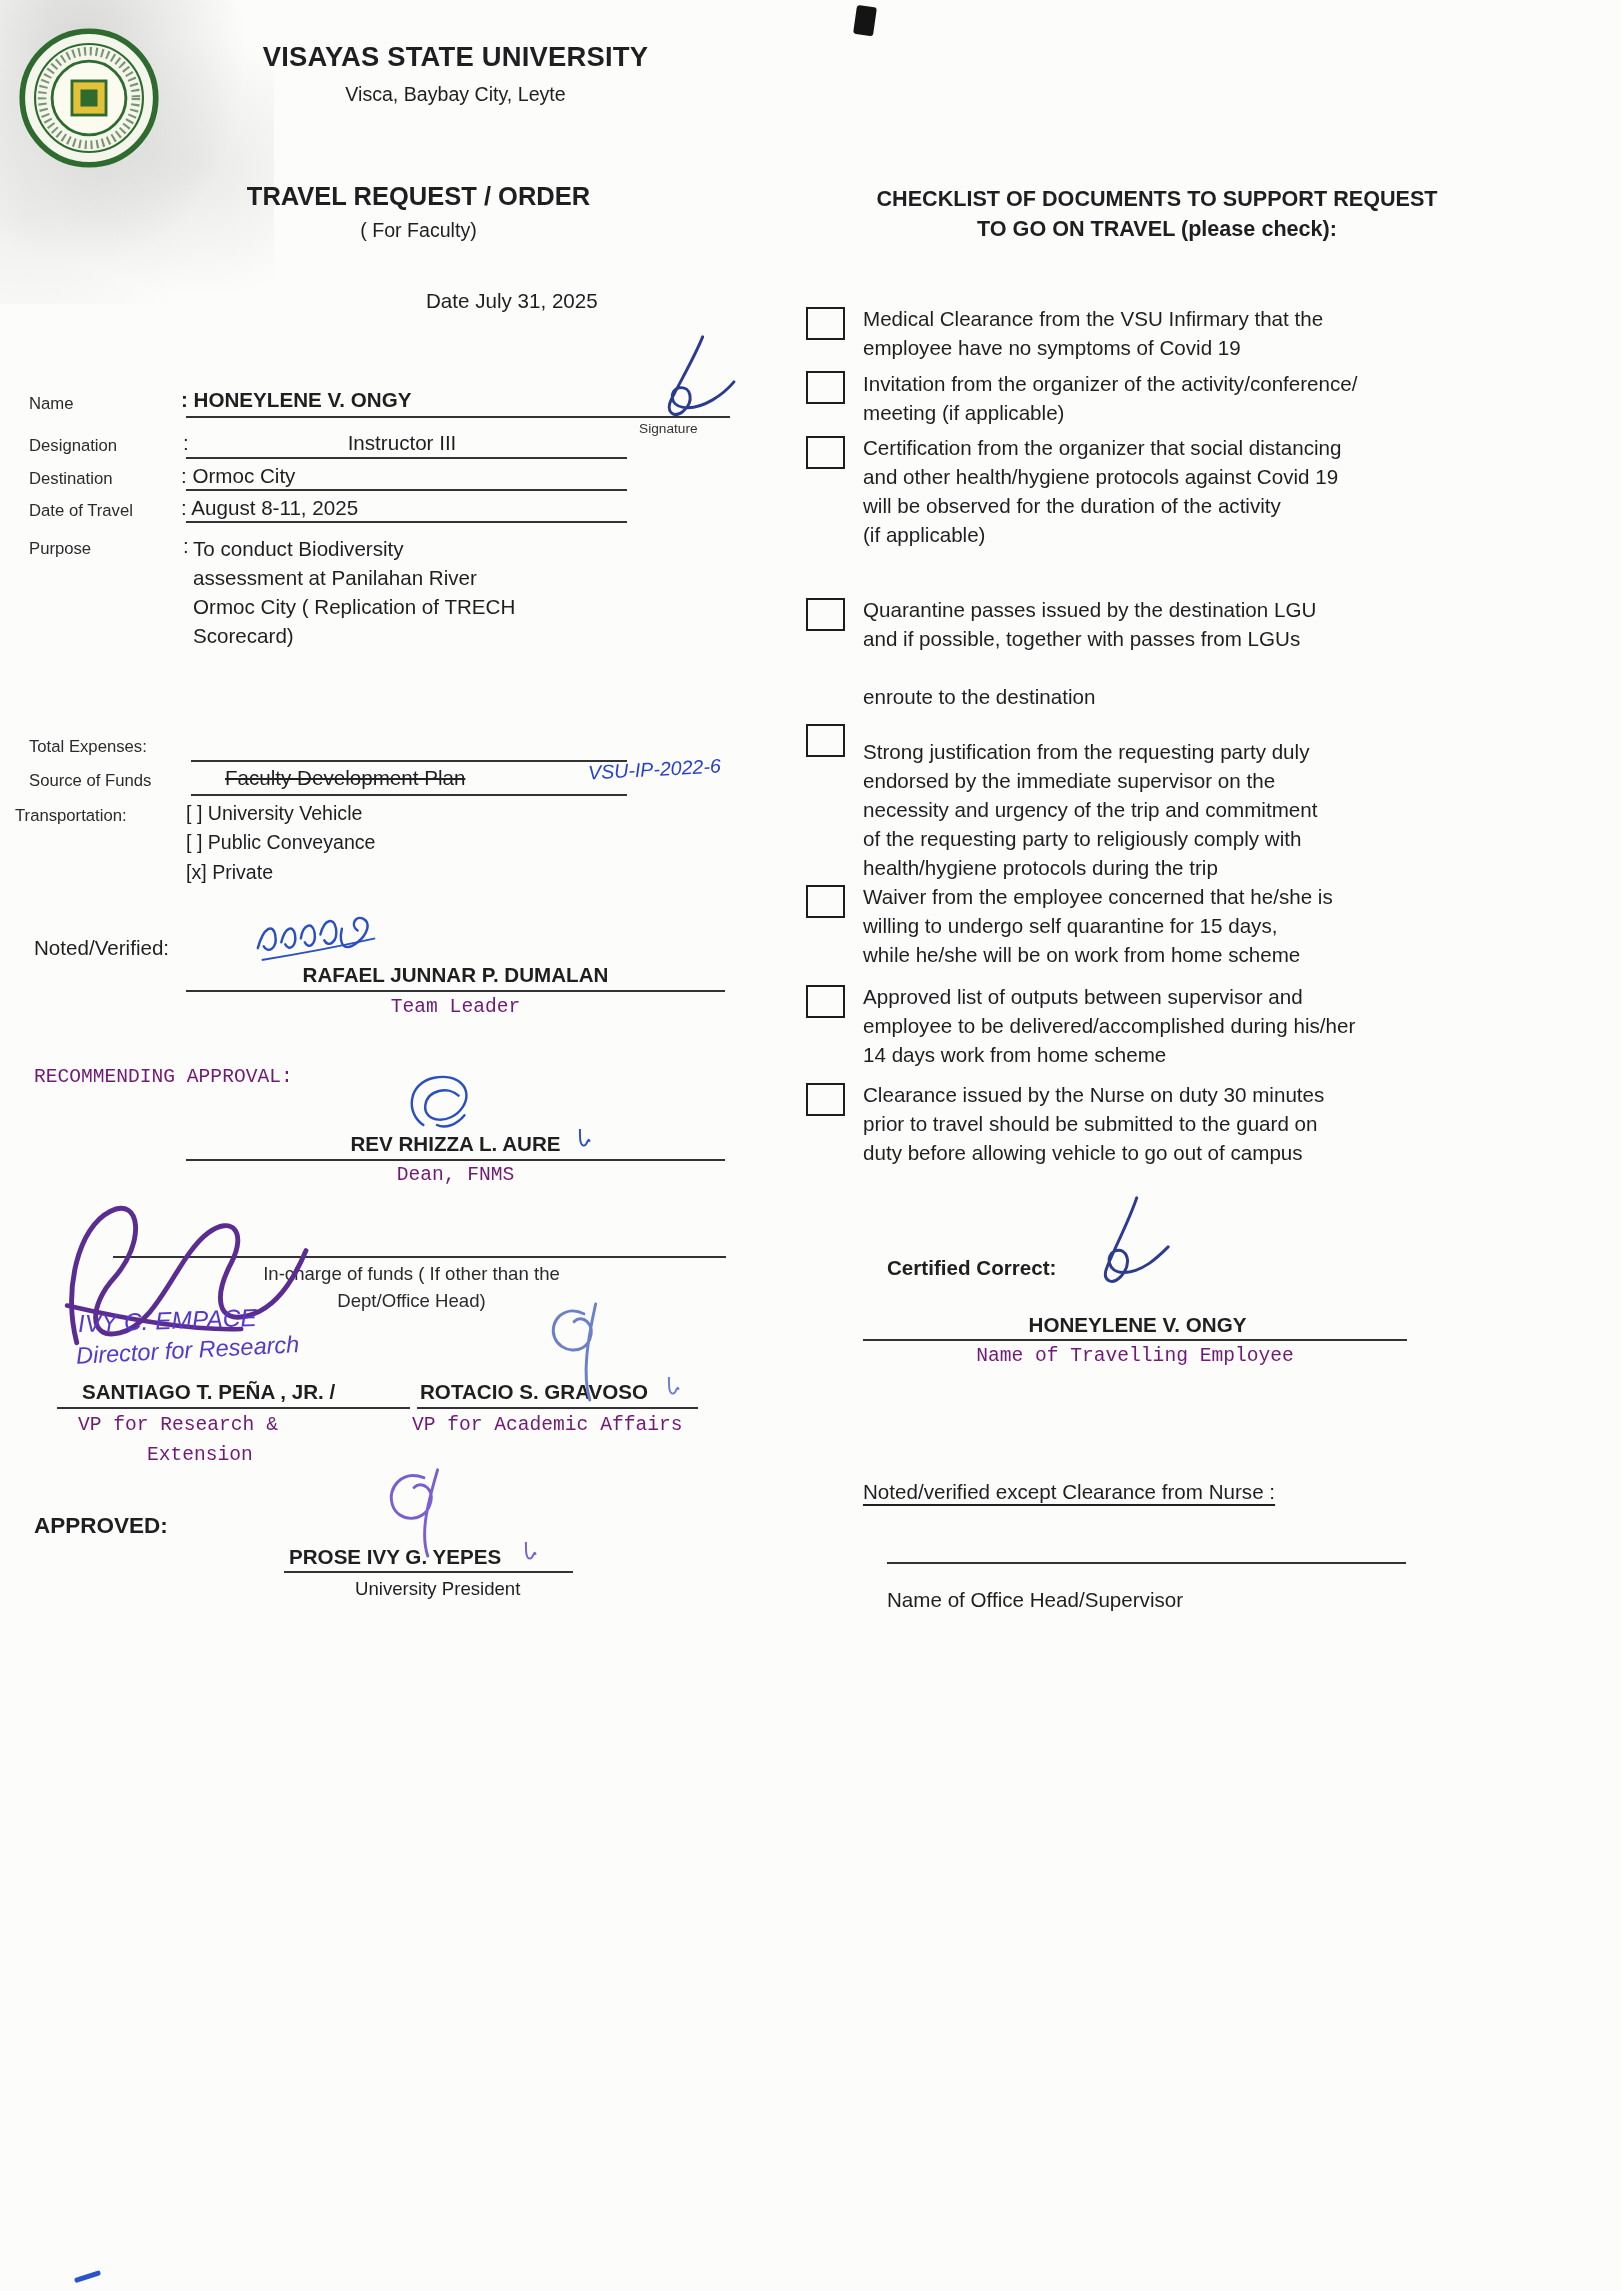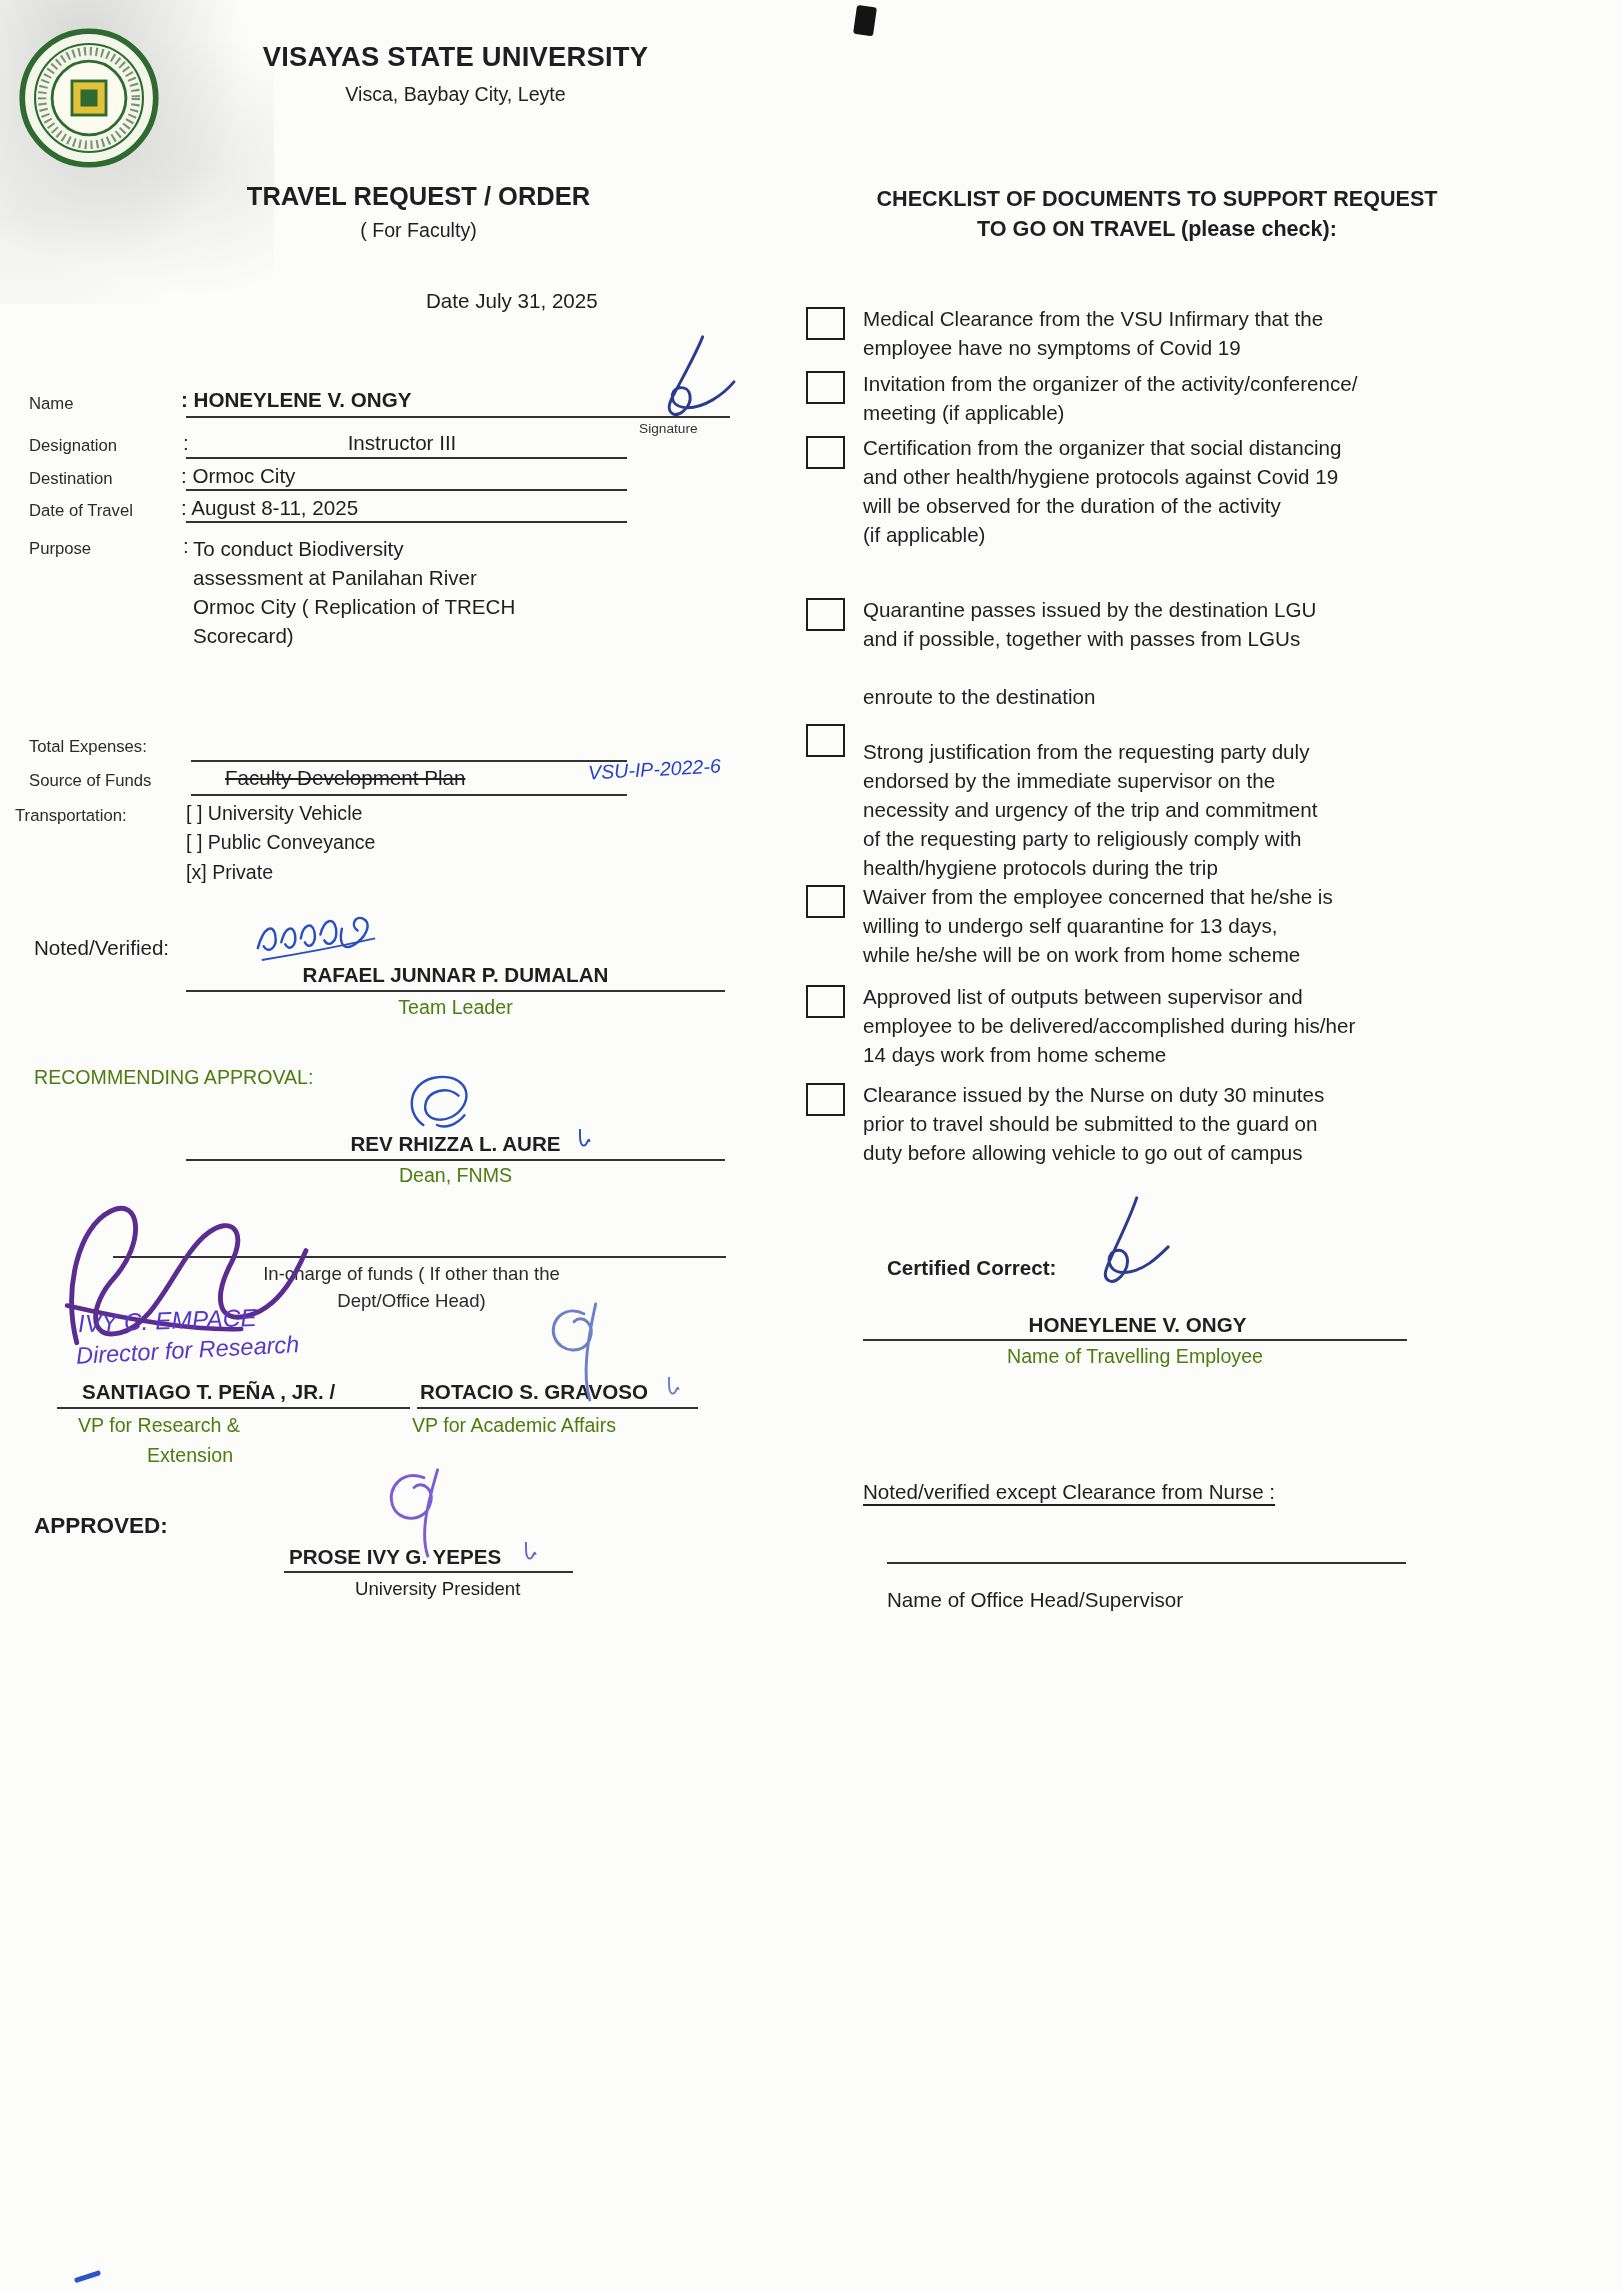--- a/index.html
+++ b/index.html
@@ -8,21 +8,21 @@
     background:#fcfcfa;overflow:hidden;
     font-family:"Liberation Sans","DejaVu Sans",sans-serif;
     color:#1f1f22;
   }
   .abs{position:absolute;}
   .b{font-weight:bold;}
   .ctr{text-align:center;}
   .pre{white-space:pre-line;}
   .lbl{font-size:16.7px;color:#2b2b2e;}
   .val{font-size:20.6px;}
-  .cap{font-size:19.6px;color:#4d7c0f;}
+  .cap{font-size:19.6px;color:#701a75;font-family:Liberation Mono, monospace;}
   .small{font-size:13.7px;color:#333;}
   .ul{border-bottom:2px solid #333336;height:0;}
   .h1{font-size:27.4px;font-weight:bold;letter-spacing:0.2px;}
   .h2{font-size:25.5px;font-weight:bold;}
   .sub{font-size:19.6px;}
   .chk-title{font-size:21.6px;font-weight:bold;line-height:30px;white-space:pre-line;}
   .checkbox{width:35px;height:29px;border:2.9px solid #1d1d1f;background:transparent;}
   .chk-text{font-size:20.6px;line-height:29px;white-space:pre-line;width:686px;}
   .strike{text-decoration:line-through;text-decoration-thickness:2px;}
   .hand-blue{color:#2741c9;font-style:italic;font-size:19.6px;}
@@ -210,21 +210,21 @@
 
   <div class="abs checkbox" style="left:806px;top:724px;"></div>
   <div class="abs chk-text" style="left:863px;top:721px;margin-top:16px;">Strong justification from the requesting party duly
 endorsed by the immediate supervisor on the
 necessity and urgency of the trip and commitment
 of the requesting party to religiously comply with
 health/hygiene protocols during the trip</div>
 
   <div class="abs checkbox" style="left:806px;top:885px;"></div>
   <div class="abs chk-text" style="left:863px;top:882px;">Waiver from the employee concerned that he/she is
-willing to undergo self quarantine for 13 days,
+willing to undergo self quarantine for 15 days,
 while he/she will be on work from home scheme</div>
 
   <div class="abs checkbox" style="left:806px;top:985px;"></div>
   <div class="abs chk-text" style="left:863px;top:982px;">Approved list of outputs between supervisor and
 employee to be delivered/accomplished during his/her
 14 days work from home scheme</div>
 
   <div class="abs checkbox" style="left:806px;top:1083px;"></div>
   <div class="abs chk-text" style="left:863px;top:1080px;">Clearance issued by the Nurse on duty 30 minutes
 prior to travel should be submitted to the guard on

